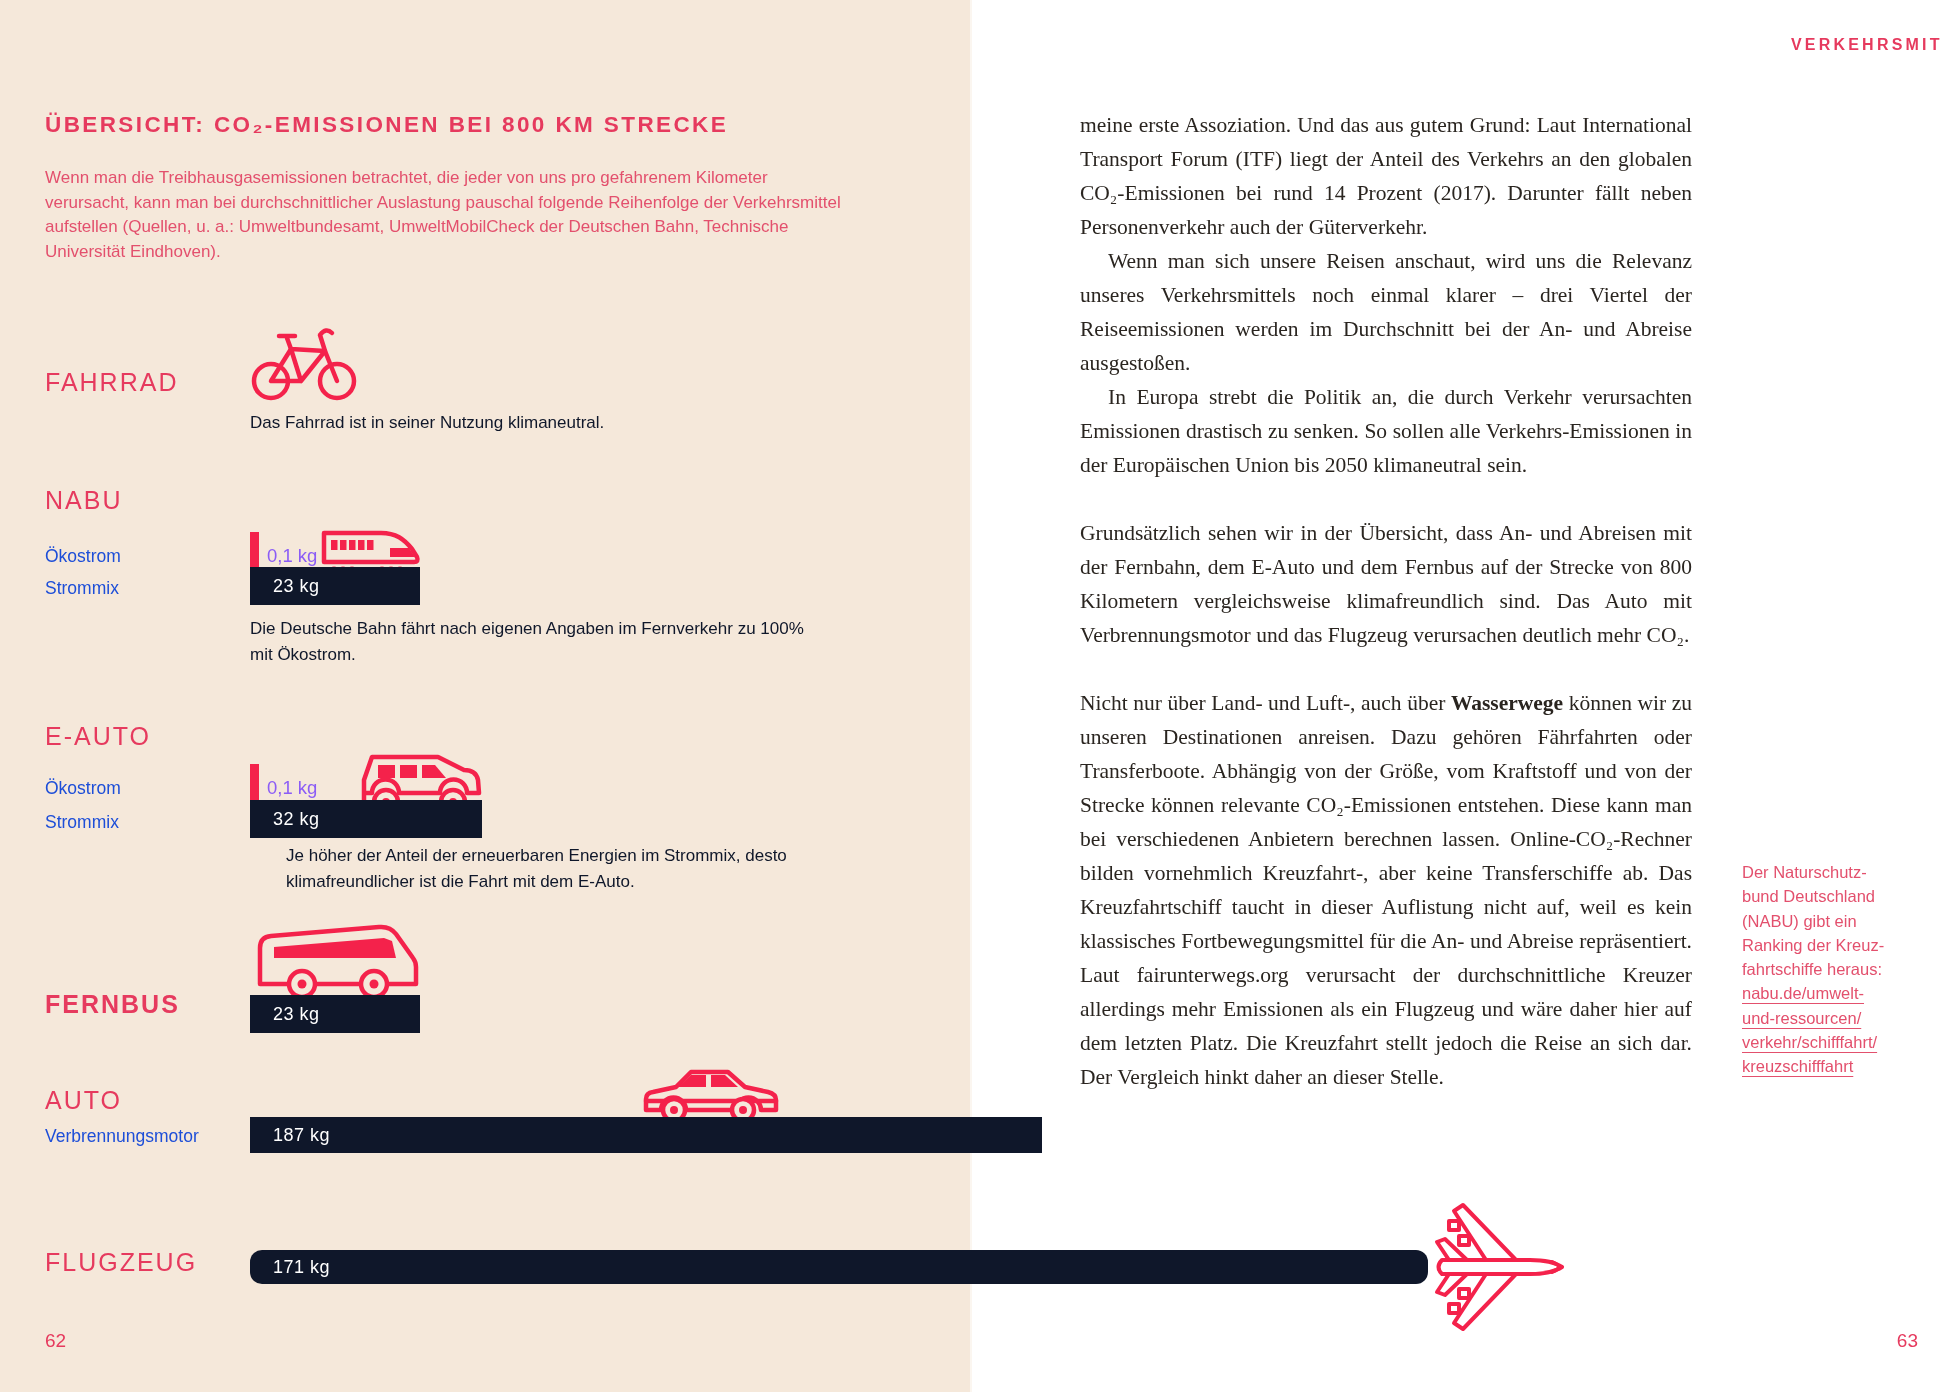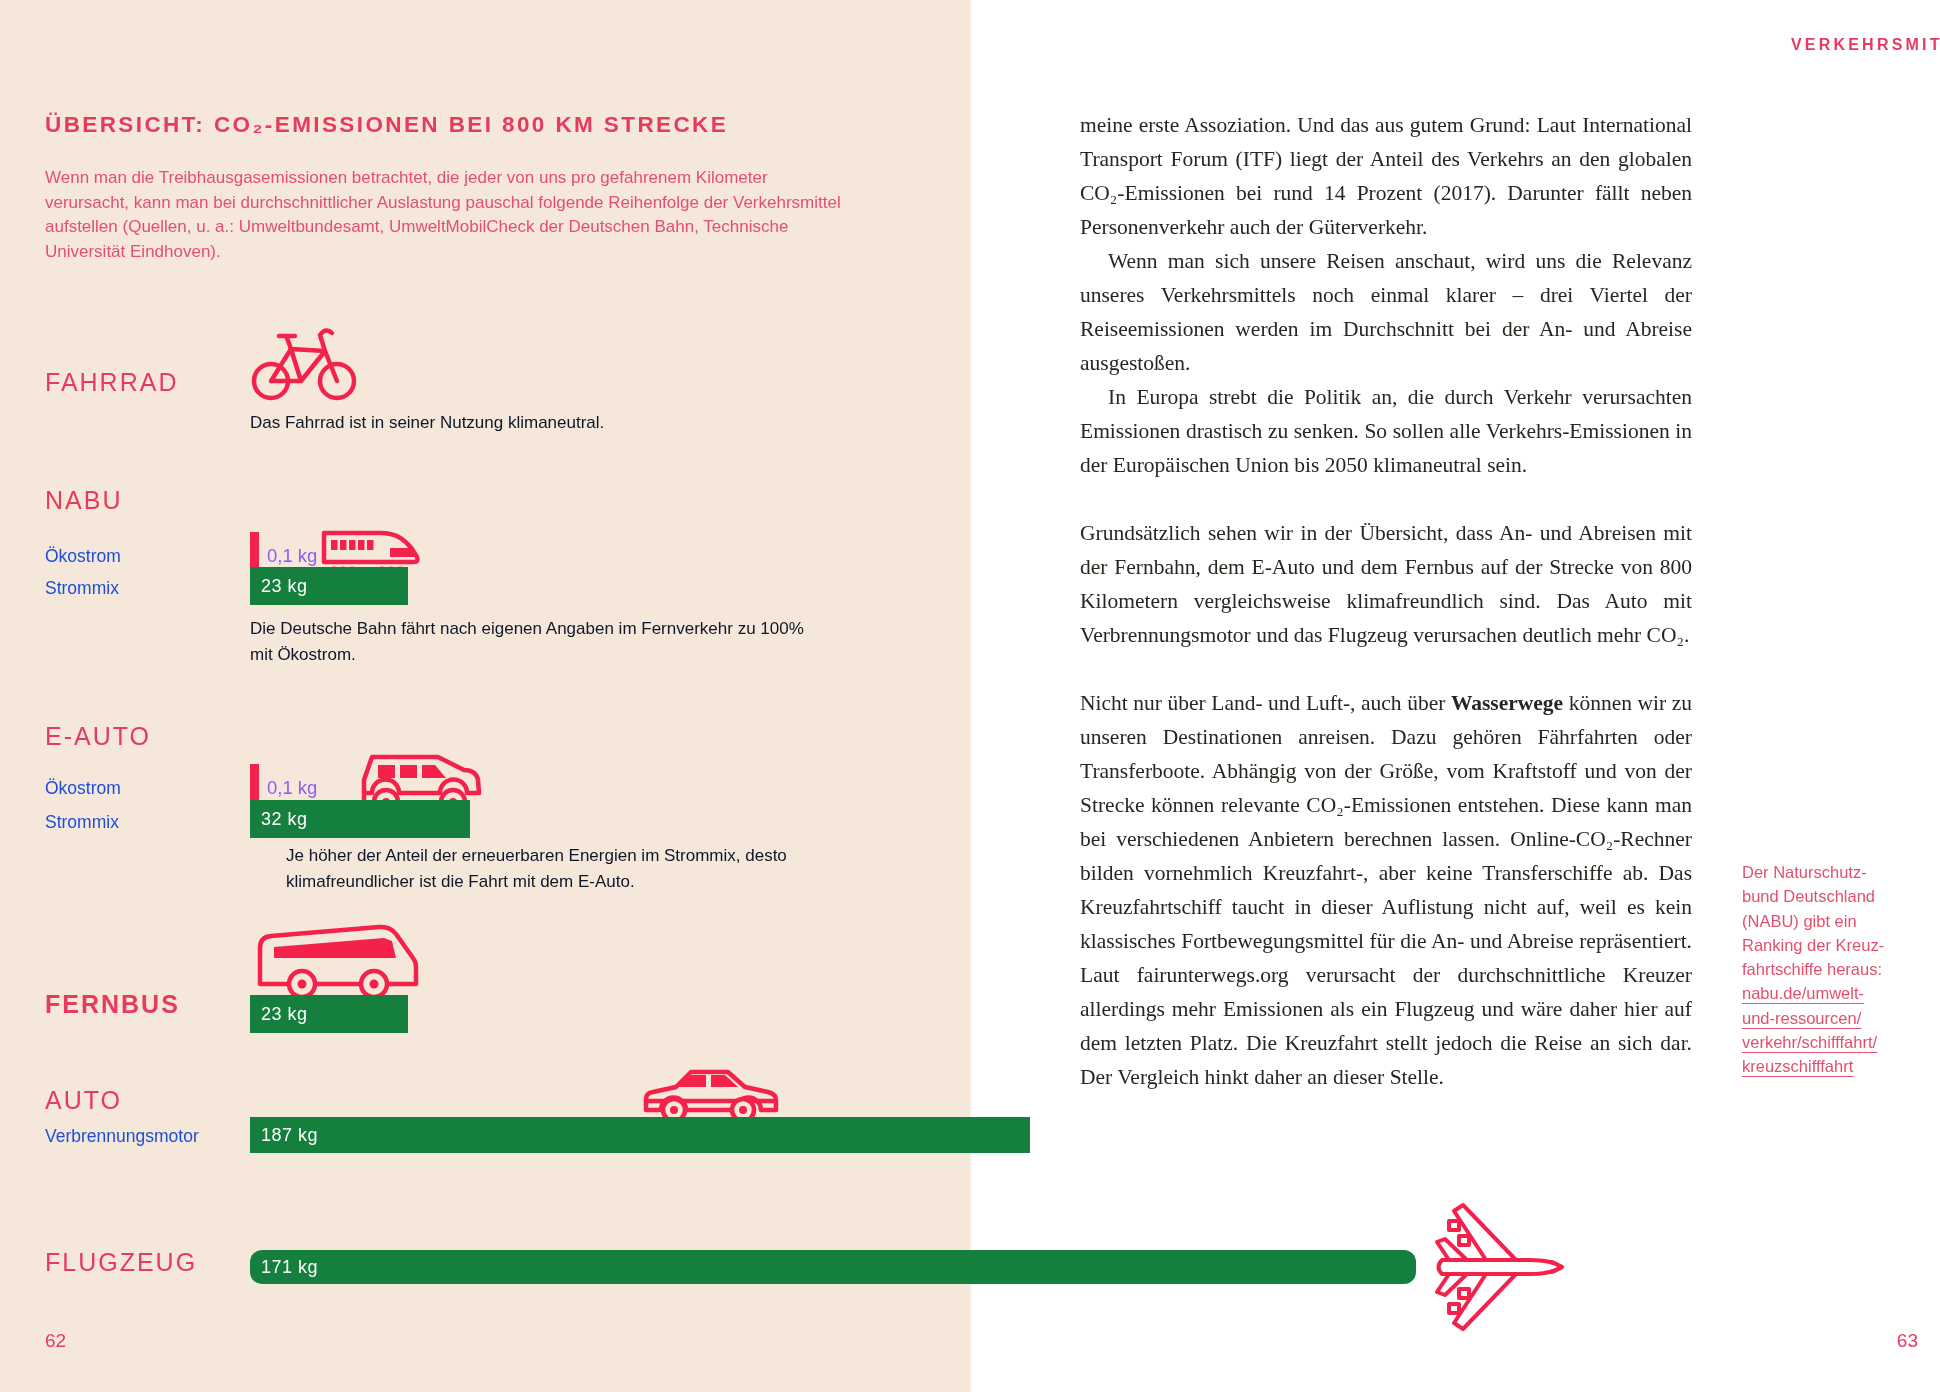--- a/index.html
+++ b/index.html
@@ -13,21 +13,21 @@
 
   
   .ov-title{left:45px;top:112px;font-size:22.5px;font-weight:700;letter-spacing:2.4px;color:#e63a5e;}
   .ov-intro{left:45px;top:166px;width:800px;font-size:17px;line-height:24.5px;color:#e3506d;}
   .sec-label{font-size:25px;font-weight:500;letter-spacing:2px;color:#e63a5e;}
   .row-label{font-size:17.5px;color:#1d4ed8;}
   .caption{font-size:17px;line-height:26px;color:#0f172a;}
   .val-label{font-size:18.5px;font-weight:500;color:#8b5cf6;}
 
   
-  .bar{background:#15803d;display:flex;align-items:center;}
+  .bar{background:#0f172a;display:flex;align-items:center;padding-left:12px;}
   .bar-label{color:#ffffff;font-size:18px;padding-left:11px;letter-spacing:.5px;white-space:nowrap;}
   .mini-bar{background:#f4224b;width:9px;height:47px;}
 
   .icon-abs svg{display:block;}
 
   
   .running-head{left:1748px;top:36px;width:170px;text-align:right;font-size:16px;font-weight:700;
                 letter-spacing:3.2px;color:#e63a5e;margin-left:43px;}
   .body-copy{left:1080px;top:108px;width:612px;font-family:"Liberation Serif",serif;
              font-size:21.5px;line-height:34px;color:#2a2520;text-align:justify;}

